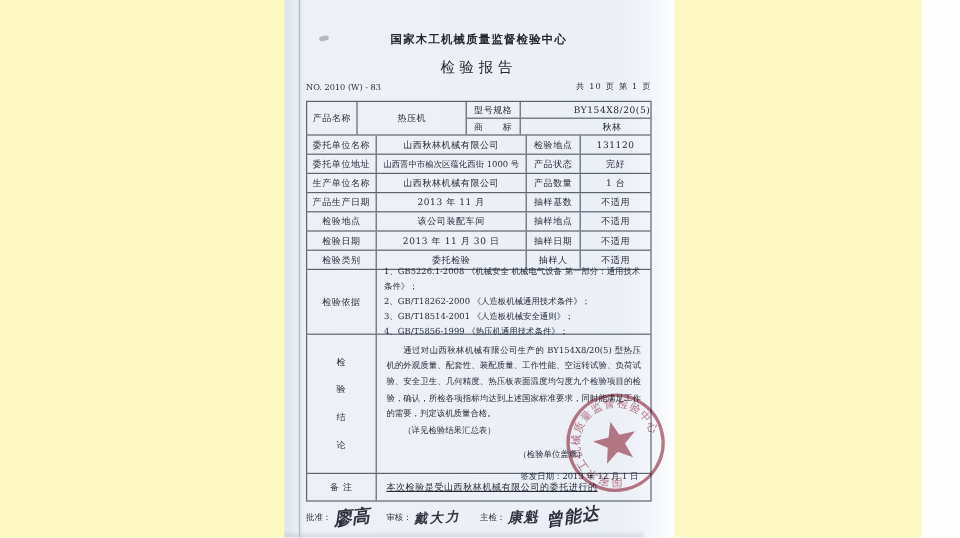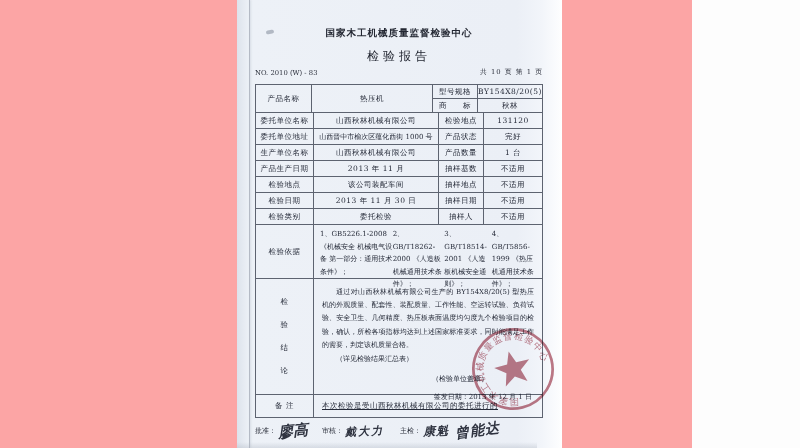--- a/index.html
+++ b/index.html
@@ -1,18 +1,18 @@
 <!DOCTYPE html>
 <html><head>
 <meta charset="utf-8">
 <style>
   * { margin:0; padding:0; box-sizing:border-box; }
   html,body { width:800px; height:448px; overflow:hidden; background:#fdfdfd;
               font-family:"DejaVu Serif","Liberation Serif",serif; }
-  .canvas { position:relative; width:692px; height:448px; background:#fca5a5; }
+  .canvas { position:relative; width:768px; height:448px; background:#fef9c3; }
 
   
   .page { position:absolute; left:237px; top:0; width:325px; height:448px;
           background:linear-gradient(to right,#dde3ec 0px,#edf1f7 12px,#ebeff6 280px,#f2f5fa 305px,#fcfdfe 322px,#ffffff 325px);
           color:#2b2f3b; }
   .page::after { content:""; position:absolute; left:0; bottom:0; width:300px; height:6px;
                  background:linear-gradient(to top, rgba(170,178,190,.35), rgba(170,178,190,0)); }
   .fold-line { position:absolute; left:12px; top:0; width:1px; height:448px;
                background:rgba(110,120,135,.45); box-shadow:1px 0 2px rgba(150,160,175,.35); }
   .scan-smudge { position:absolute; left:29px; top:30px; width:8px; height:4px; border-radius:2px;
@@ -29,24 +29,24 @@
   
   .tbl { position:absolute; top:84px; left:18px; width:288px;
          border:1px solid #5d6370; font-size:7.5px; color:#262b39; background:rgba(255,255,255,0.0); }
   .r   { display:flex; border-bottom:1px solid #5d6370; }
   .r:last-child { border-bottom:none; }
   .c   { border-right:1px solid #5d6370; display:flex; align-items:center; justify-content:center;
          text-align:center; letter-spacing:.5px; }
   .c.last { border-right:none; flex:1; }
   .w1 { width:58px; } .w2 { width:125px; } .w3 { width:45px; }
   .rb  { flex:1; display:flex; flex-direction:column; }
-  .rbr { display:flex; flex:1; border-bottom:1px solid #5d6370; }
+  .rbr { display:flex; flex:1; border-bottom:1px solid #5d6370;gap:44px; }
   .rbr.last { border-bottom:none; }
 
-  .basis-cell { flex:1; display:flex; flex-direction:row; justify-content:center;
+  .basis-cell { flex:1; display:flex; flex-direction:column; justify-content:center;
                 align-items:flex-start; text-align:left; padding:3px 4px 3px 6px;
                 font-size:7px; line-height:12.5px; letter-spacing:0; }
   .vlabel { flex-direction:column; gap:13px; font-size:7.5px; }
   .concl-cell { flex:1; position:relative; display:block; text-align:left; padding:7px 8px 4px 8px;
                 font-size:7px; line-height:13.2px; letter-spacing:0; }
   .concl-cell .para { text-align:justify; text-indent:2em; }
   .concl-cell .see  { margin-left:2em; margin-top:1px; }
   .concl-cell .sealnote { text-align:right; padding-right:46px; margin-top:7px; }
   .concl-cell .issue    { text-align:right; padding-right:2px; margin-top:5px; }
   .remark-cell { flex:1; justify-content:flex-start; text-align:left; padding-left:8px; border-right:none;text-decoration:underline; }

